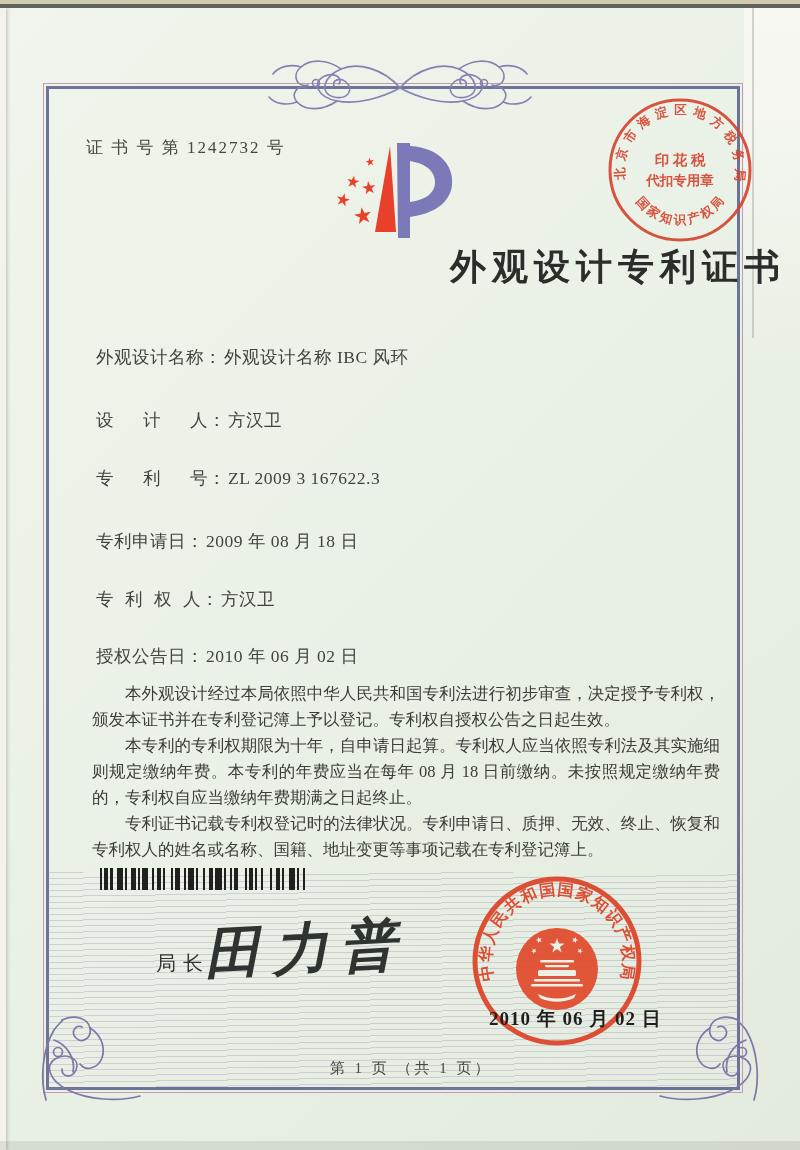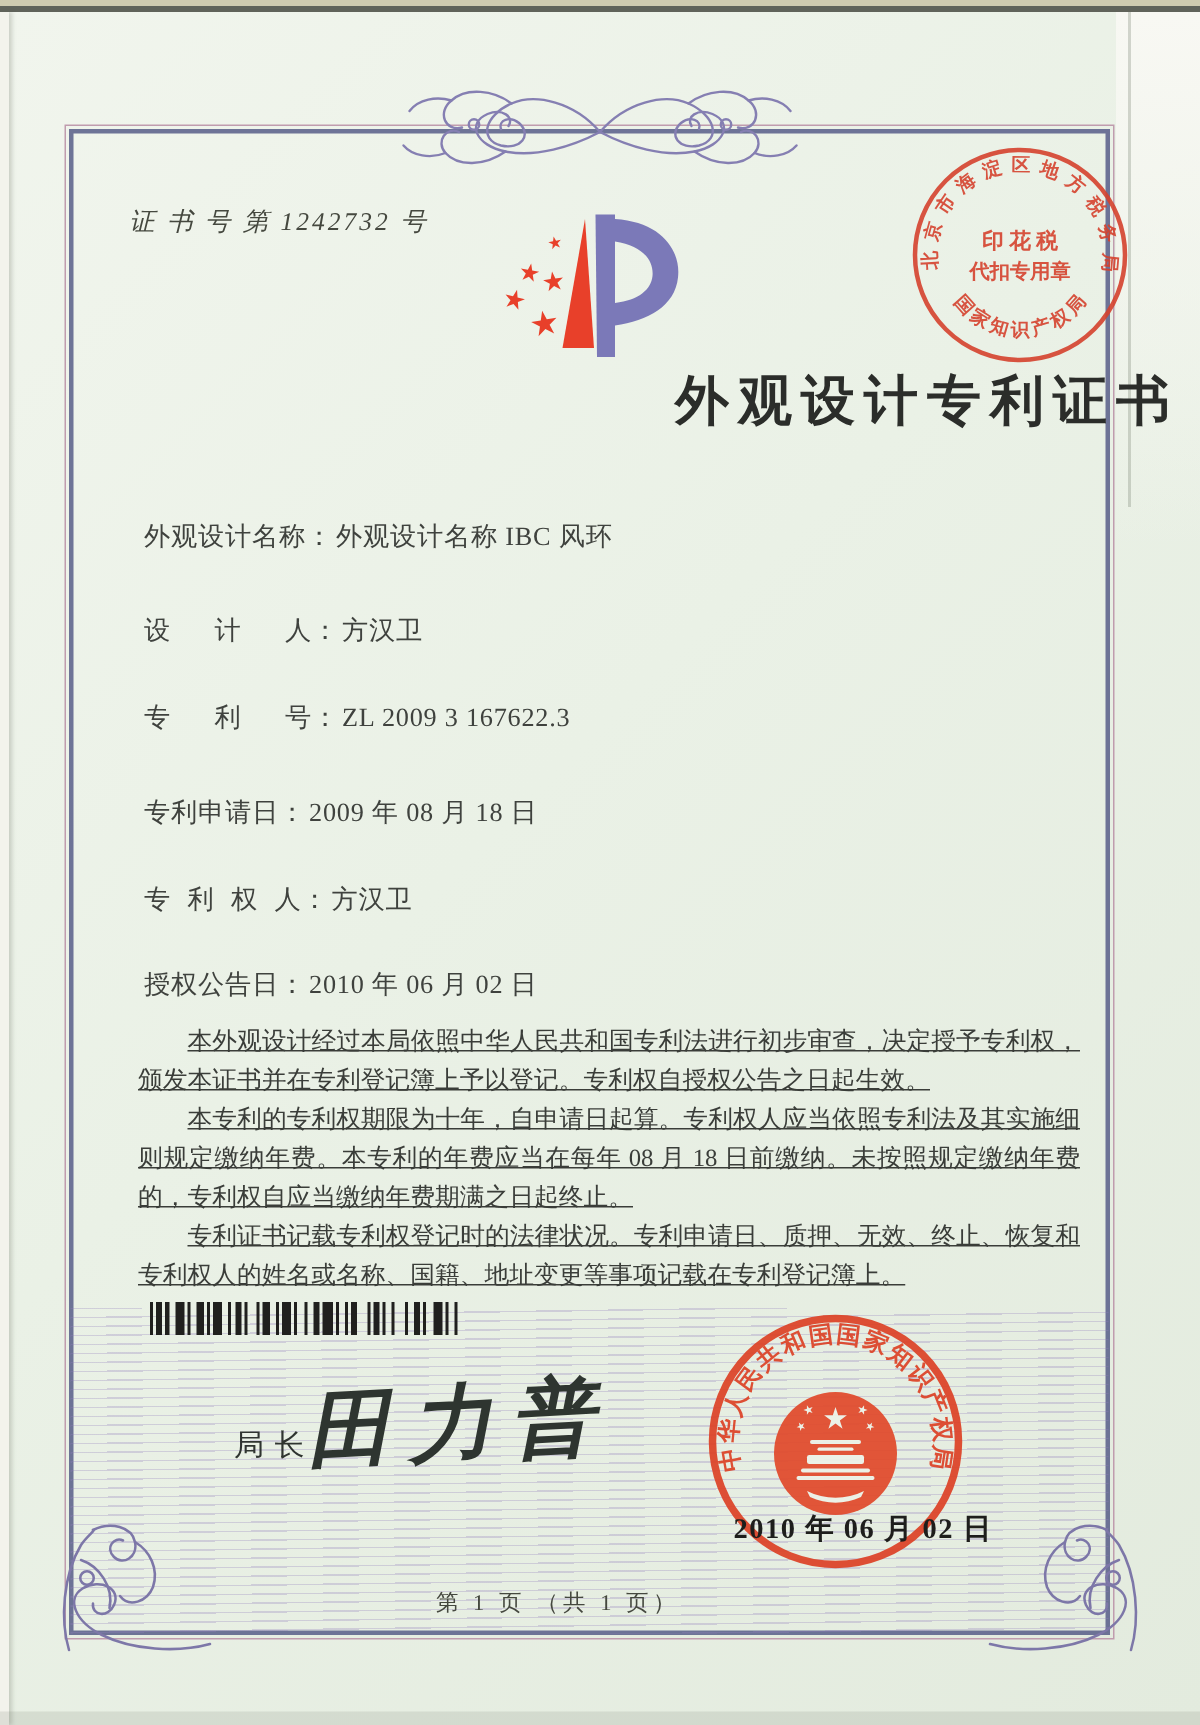--- a/index.html
+++ b/index.html
@@ -16,43 +16,43 @@
   .right-edge-line{position:absolute;left:752px;top:8px;width:2px;height:330px;background:rgba(120,130,112,.30);}
   .bottom-shade{position:absolute;left:0;top:1141px;width:800px;height:9px;background:rgba(100,105,92,.14);}
 
   
   .frame-outer{position:absolute;left:43px;top:83px;width:698px;height:1008px;border:1px solid #c09cae;}
   .frame-inner{position:absolute;left:2px;top:2px;right:2px;bottom:2px;border:3px solid #575d88;opacity:.85;}
   .guilloche{position:absolute;left:47px;top:872px;width:692px;height:217px;pointer-events:none;
          background:repeating-linear-gradient(179.2deg,rgba(146,126,188,.30) 0 1px,rgba(146,126,188,0) 1px 6px);}
   .ornament{position:absolute;pointer-events:none;}
 
-  .cert-no{position:absolute;left:86px;top:136px;font-size:17px;letter-spacing:2px;color:#45483f;font-style:italic;}
+  .cert-no{position:absolute;left:86px;top:136px;font-size:17px;letter-spacing:2px;color:#45483f;}
   .logo{position:absolute;left:330px;top:140px;width:130px;height:104px;}
   .title{position:absolute;left:0;top:243px;width:786px;text-align:right;
          font-size:36px;font-weight:bold;letter-spacing:6px;color:#2b2d2a;}
 
   .field{position:absolute;left:96px;font-size:17.5px;color:#3f423e;letter-spacing:.5px;white-space:pre;}
   .field .lbl{margin-right:2px;font-family:Liberation Mono, monospace;}
   .body-text{position:absolute;left:92px;top:681px;width:628px;font-size:16.5px;line-height:26px;
-         text-align:justify;color:#3a3d39;text-decoration:underline;}
+         text-align:justify;color:#3a3d39;}
   .body-text p{margin:0;text-indent:2em;}
 
   .barcode{position:absolute;left:100px;top:868px;width:237px;height:22px;display:flex;overflow:hidden;}
   .barcode i{display:block;height:100%;background:#20201e;flex:none;}
   .barcode i.space{background:transparent;}
 
   .issuer-title{position:absolute;left:156px;top:950px;font-size:20px;letter-spacing:7px;color:#2f3430;}
   .signature{position:absolute;left:204px;top:912px;font-size:56px;font-weight:bold;font-style:italic;
          letter-spacing:12px;color:#2e3530;transform:rotate(-3deg);white-space:nowrap;}
   .seal{position:absolute;left:468px;top:872px;width:178px;height:178px;opacity:.93;}
   .seal-date{position:absolute;left:489px;top:1006px;font-size:19px;font-weight:700;letter-spacing:1px;color:#1e1e1c;}
   .tax-stamp{position:absolute;left:604px;top:94px;width:152px;height:152px;opacity:.9;}
   .footer{position:absolute;left:0;top:1059px;width:744px;text-align:center;font-size:15px;
-         letter-spacing:3px;color:#45483f;}
+         letter-spacing:3px;color:#45483f;padding-left:39px;}
 </style>
 </head>
 <body>
 
 <div class="stage">
 
   <div class="scan-top"></div>
   <div class="scan-top-line"></div>
   <div class="paper"></div>
   <div class="left-edge"></div>

